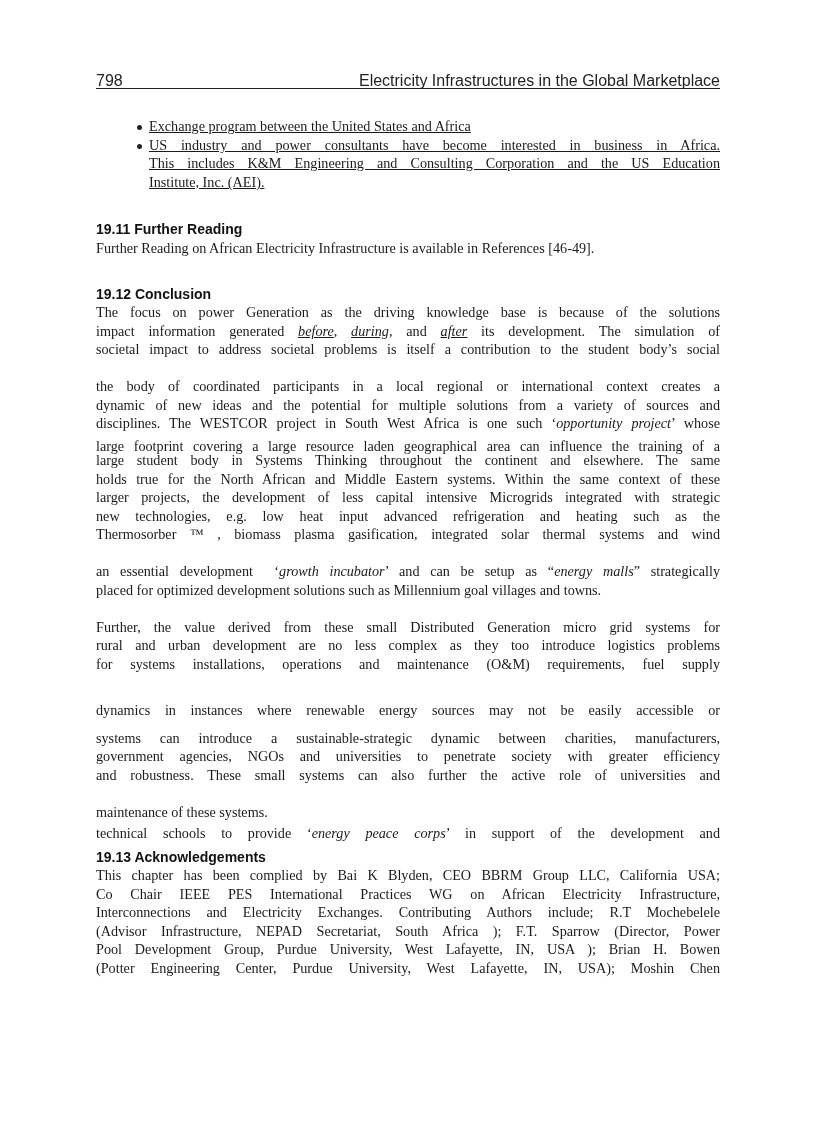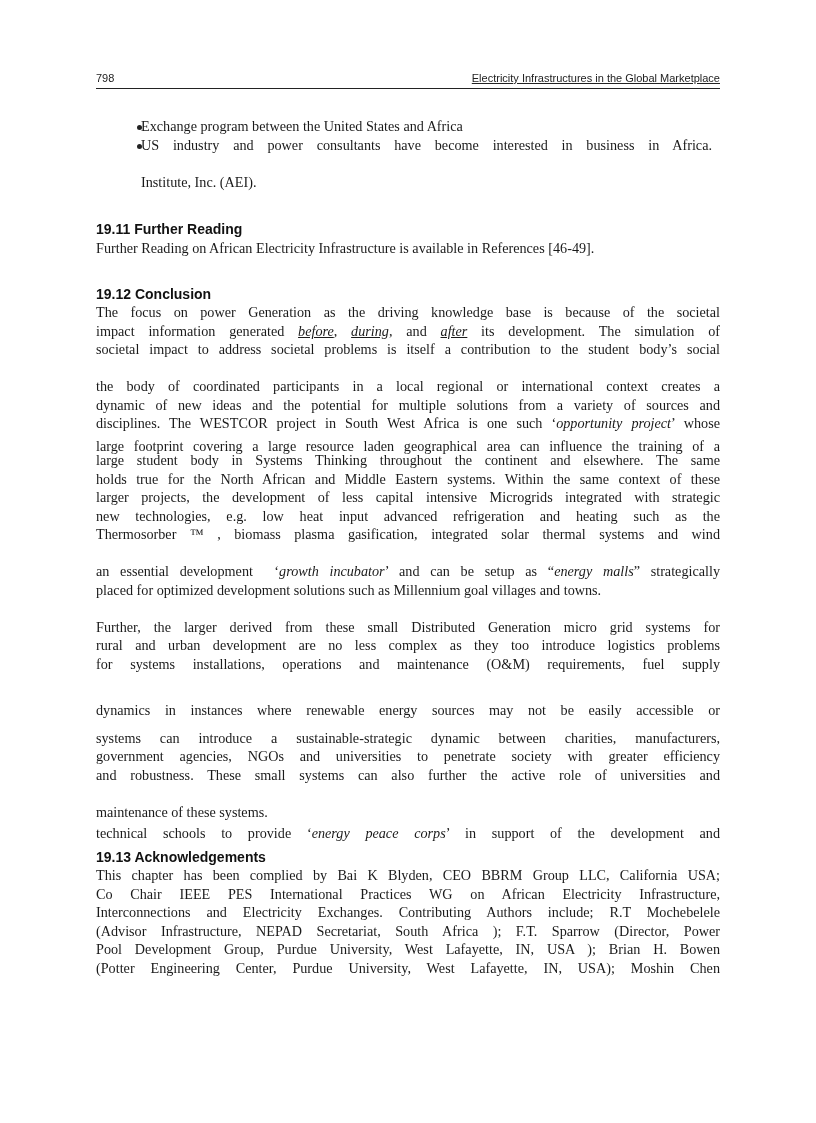--- a/index.html
+++ b/index.html
@@ -1,32 +1,32 @@
 <!DOCTYPE html>
 <html><head>
   <meta charset="utf-8">
   <style>
     html, body { margin: 0; padding: 0; background: #ffffff; }
     body { width: 816px; height: 1123px; position: relative; overflow: hidden; color: #1a1a1a; }
     .page { position: absolute; left: 0; top: 0; width: 816px; height: 1123px; background: #fff; }
     .running-head {
       position: absolute; left: 96px; top: 71px; width: 624px; height: 17px;
       border-bottom: 1.2px solid #222;
-      font-family: "Liberation Sans", sans-serif; font-size: 11px; color: #222;
+      font-family: "Liberation Sans", sans-serif; font-size: 16px; color: #222;
     }
     .running-head .pageno { position: absolute; left: 0; top: 1px; }
-    .running-head .title { position: absolute; right: 0; top: 1px; text-decoration: underline; }
+    .running-head .title { position: absolute; right: 0; top: 1px; }
     .line {
       position: absolute; left: 96px; width: 624px; height: 18px;
       font-family: "Liberation Serif", serif; font-size: 14.2px; line-height: 18px;
       text-align: justify; text-align-last: justify; white-space: nowrap;
     }
     .line.last { text-align-last: left; }
     .line > span.inner { display: block; white-space: normal; text-align: justify; text-align-last: inherit; }
-    .bullet-line { left: 141px; width: 571px; }
+    .bullet-line { left: 149px; width: 571px; text-decoration: underline; }
     .bullet-dot {
       position: absolute; left: 137px; width: 5px; height: 5px; border-radius: 50%; background: #222;
     }
     .heading {
       position: absolute; left: 96px; font-family: "Liberation Sans", sans-serif;
       font-weight: bold; font-size: 14px; line-height: 17px; color: #111;
     }
     em.u { text-decoration: underline; }
   </style>
 </head>
@@ -39,29 +39,32 @@
     <span class="title">Electricity Infrastructures in the Global Marketplace</span>
   </div>
 
   <div class="bullet-dot" style="top:125px"></div>
   <div class="line bullet-line last" style="top:117px">Exchange program between the United States and Africa</div>
 
   <div class="bullet-dot" style="top:144px"></div>
   <div class="line bullet-line" style="top:136px">
       <span class="inner">US industry and power consultants have become interested in business in Africa.</span>
     </div>
+  <div class="line bullet-line" style="top:154px">
+      <span class="inner">This includes K&amp;M Engineering and Consulting Corporation and the US Education</span>
+    </div>
   <div class="line bullet-line last" style="top:173px">Institute, Inc. (AEI).</div>
 
   <div class="heading" style="top:221px">19.11 Further Reading</div>
   <div class="line last" style="top:239px">Further Reading on African Electricity Infrastructure is available in References [46-49].</div>
 
   <div class="heading" style="top:286px">19.12 Conclusion</div>
 
   <div class="line" style="top:303px">
-      <span class="inner">The focus on power Generation as the driving knowledge base is because of the societal</span>
+      <span class="inner">The focus on power Generation as the driving knowledge base is because of the solutions</span>
     </div>
   <div class="line" style="top:322px">
       <span class="inner">impact information generated <em class="u">before</em>, <em class="u">during</em>, and <em class="u">after</em> its development. The simulation of</span>
     </div>
   <div class="line" style="top:340px">
       <span class="inner">societal impact to address societal problems is itself a contribution to the student body’s social</span>
     </div>
   <div class="line" style="top:377px">
       <span class="inner">the body of coordinated participants in a local regional or international context creates a</span>
     </div>
@@ -88,21 +91,21 @@
     </div>
   <div class="line" style="top:525px">
       <span class="inner">Thermosorber ™ , biomass plasma gasification, integrated solar thermal systems and wind</span>
     </div>
   <div class="line" style="top:562px">
       <span class="inner">an essential development &nbsp;‘<em>growth incubator</em>’ and can be setup as “<em>energy malls</em>” strategically</span>
     </div>
   <div class="line last" style="top:581px">placed for optimized development solutions such as Millennium goal villages and towns.</div>
 
   <div class="line" style="top:618px">
-      <span class="inner">Further, the larger derived from these small Distributed Generation micro grid systems for</span>
+      <span class="inner">Further, the value derived from these small Distributed Generation micro grid systems for</span>
     </div>
   <div class="line" style="top:636px">
       <span class="inner">rural and urban development are no less complex as they too introduce logistics problems</span>
     </div>
   <div class="line" style="top:655px">
       <span class="inner">for systems installations, operations and maintenance (O&amp;M) requirements, fuel supply</span>
     </div>
   <div class="line" style="top:701px">
       <span class="inner">dynamics in instances where renewable energy sources may not be easily accessible or</span>
     </div>

